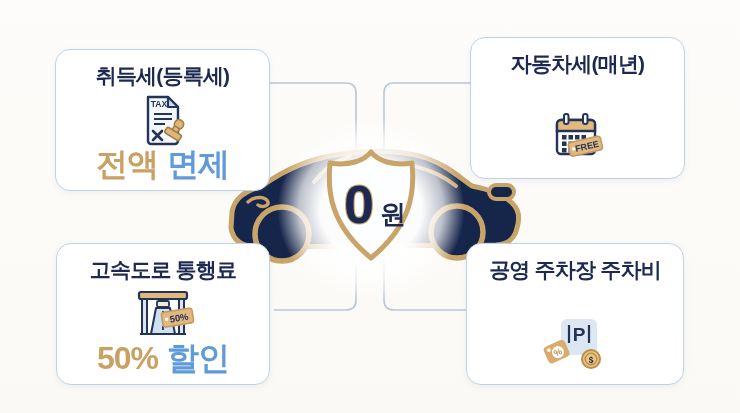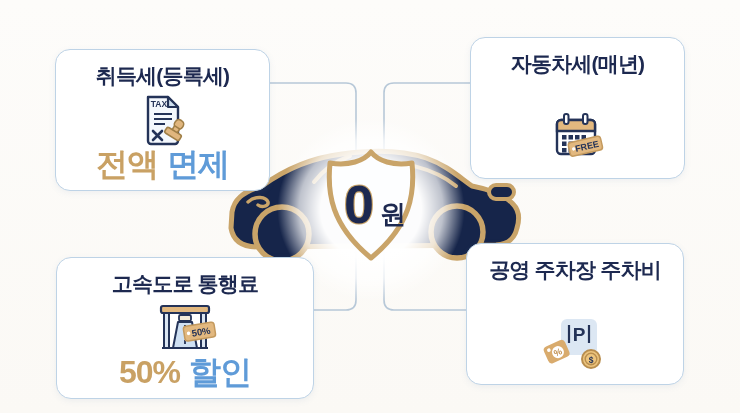--- a/index.html
+++ b/index.html
@@ -31,21 +31,21 @@
     width:215px;height:142px;
     background:#ffffff;
     border:1.5px solid #bed3e6;
     border-radius:15px;
     box-shadow:0 2px 6px rgba(110,140,175,0.10);
     display:flex;flex-direction:column;align-items:center;justify-content:space-between;
     padding:14px 6px 12px;box-sizing:border-box;margin-top:8px;
   }
   .card.tl{left:55px;top:41px;}
   .card.tr{left:470px;top:29px;}
-  .card.bl{left:56px;top:249px;width:258px;}
+  .card.bl{left:56px;top:235px;width:214px;}
   .card.br{left:466px;top:235px;width:218px;gap:32px;}
   .card-title{
     margin:0;font-size:21px;line-height:24px;font-weight:bold;
     color:#1d2950;letter-spacing:-0.8px;white-space:nowrap;
   }
   .card-icon{flex:0 0 auto;overflow:visible;}
   .benefit{margin:0;font-size:32px;line-height:28px;font-weight:bold;letter-spacing:-1px;white-space:nowrap;}
   .b-gold{color:#c9a164;}
   .b-blue{color:#5f9bd8;margin-left:9px;}
   svg text{font-family:"Liberation Sans","DejaVu Sans",sans-serif;}

